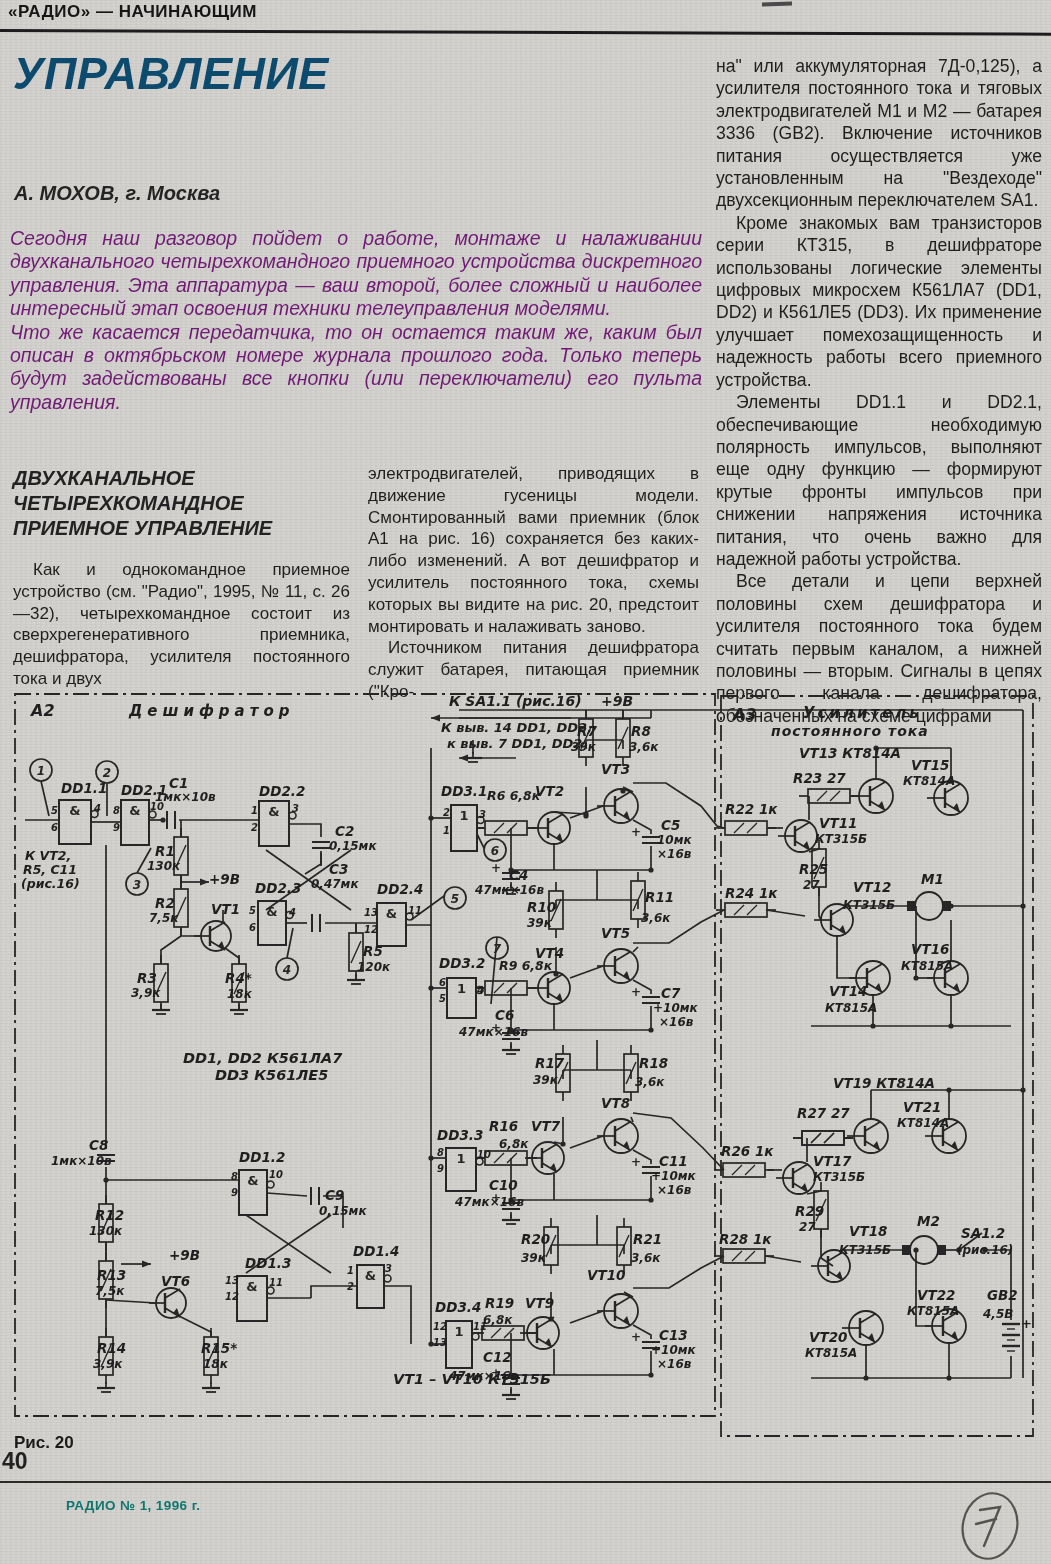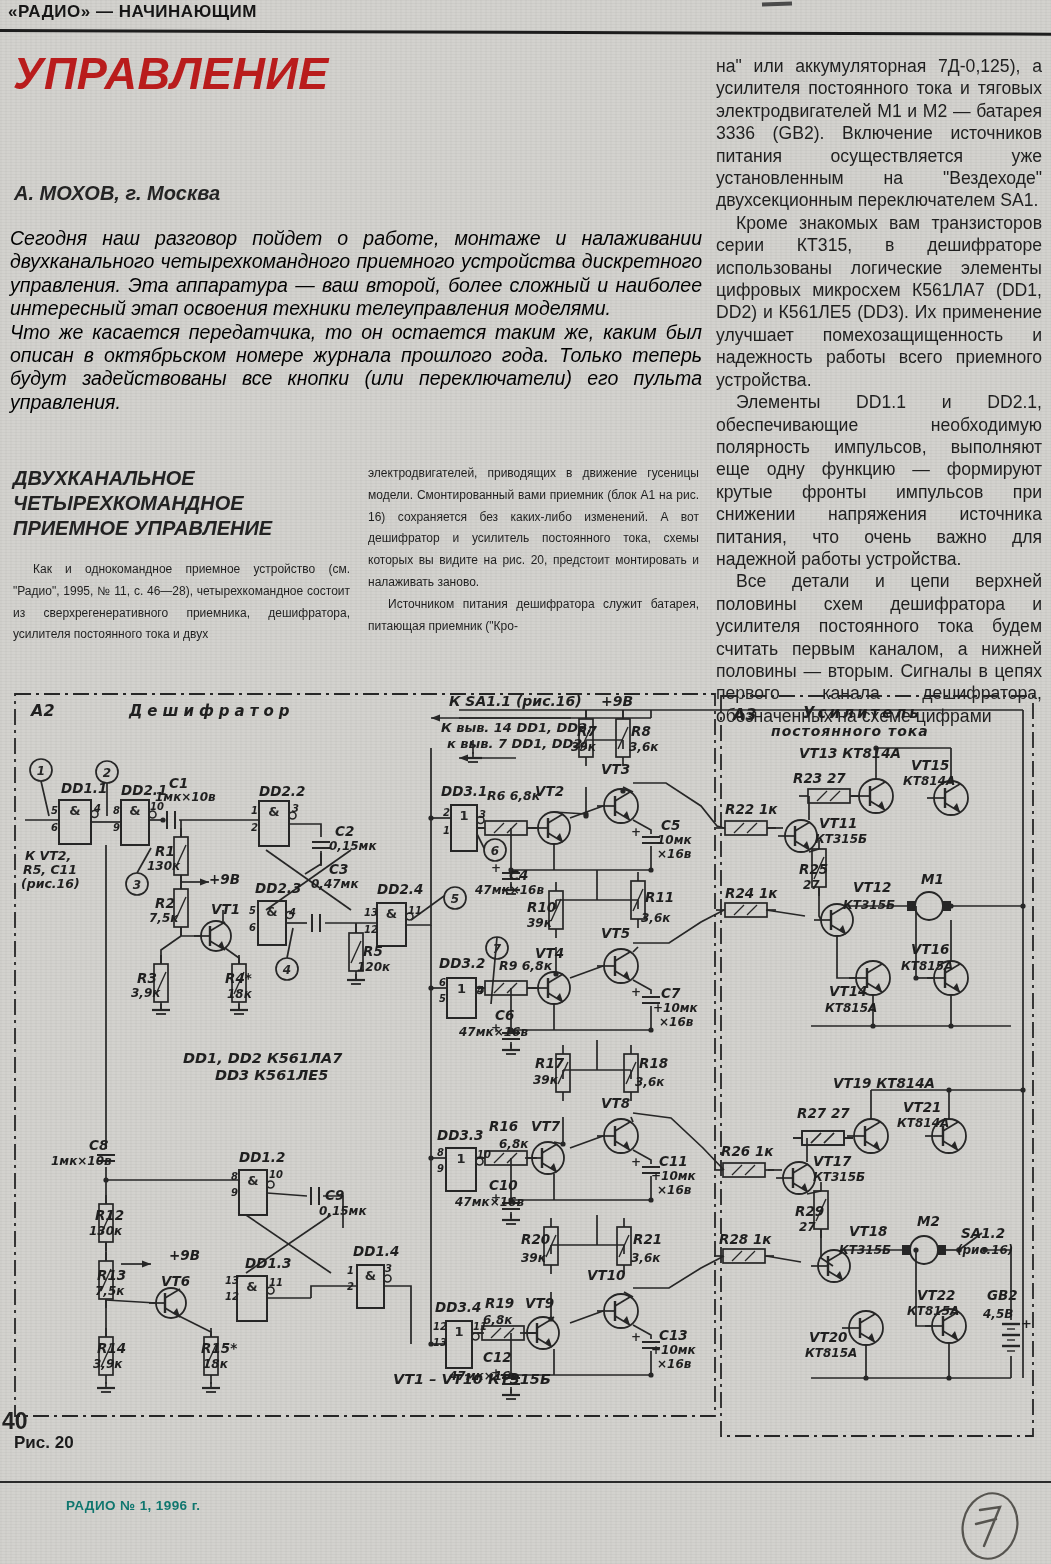--- a/index.html
+++ b/index.html
@@ -8,35 +8,35 @@
     background:
       repeating-linear-gradient(0deg, rgba(0,0,0,.025) 0 1px, rgba(255,255,255,.02) 1px 3px),
       repeating-linear-gradient(90deg, rgba(0,0,0,.018) 0 2px, transparent 2px 5px),
       #d2d1cd;
     font-family:"Liberation Sans",sans-serif;color:#1b1b1b;
   }
   .abs{position:absolute;}
   .kicker{left:8px;top:2px;font-size:17px;font-weight:bold;letter-spacing:.5px;color:#161616;}
   .kicker-rule{left:0;top:29px;width:1051px;height:0;border-top:3px solid #1d1d1d;transform:rotate(.20deg);transform-origin:left;}
   .corner-dash{left:762px;top:2px;width:30px;height:4px;background:#4a4a4a;transform:rotate(-2deg);}
-  .title{left:13px;top:48px;width:660px;font-size:45px;line-height:52px;font-weight:bold;font-style:italic;color:#b91c1c;letter-spacing:.5px;}
+  .title{left:13px;top:48px;width:660px;font-size:45px;line-height:52px;font-weight:bold;font-style:italic;color:#0c4a6e;letter-spacing:.5px;}
   .author{left:14px;top:182px;font-size:20px;font-weight:bold;font-style:italic;color:#242424;}
-  .lead{left:10px;top:227px;width:692px;font-size:19.5px;line-height:23.4px;font-style:italic;text-align:justify;color:#000000;}
+  .lead{left:10px;top:227px;width:692px;font-size:19.5px;line-height:23.4px;font-style:italic;text-align:justify;color:#701a75;}
   .lead p{margin:0;}
   .subhead{left:13px;top:466px;width:330px;font-size:20px;line-height:25px;font-weight:bold;font-style:italic;color:#222;}
-  .body-text{font-size:12px;line-height:21.8px;text-align:justify;color:#1f1f1f;}
+  .body-text{font-size:17px;line-height:21.8px;text-align:justify;color:#1f1f1f;}
   .body-text p{margin:0;}
   .body-text p.ind{text-indent:20px;}
   .col-left{left:13px;top:559px;width:337px;}
   .col-mid{left:368px;top:463px;width:331px;}
   .col-right{left:716px;top:55px;width:326px;font-size:17.6px;line-height:22.4px;}
   .schematic{left:11px;top:688px;width:1032px;height:762px;}
   .fig-caption{left:14px;top:1433px;font-size:17px;font-weight:bold;color:#1a1a1a;}
   .footer-rule{left:0;top:1481px;width:1051px;border-top:2px solid #2a2a2a;}
-  .page-num{left:2px;top:1408px;font-size:23px;font-weight:bold;color:#222;}
+  .page-num{left:2px;top:1448px;font-size:23px;font-weight:bold;color:#222;}
   .issue{left:66px;top:1498px;font-size:13.5px;font-weight:bold;color:#0f766e;letter-spacing:.4px;}
   .handmark{left:940px;top:1488px;width:100px;height:76px;}
   svg text{font-family:"DejaVu Sans","Liberation Sans",sans-serif;}
 </style>
 </head>
 <body>
 
 <div class="abs kicker">«РАДИО» — НАЧИНАЮЩИМ</div>
 <div class="abs kicker-rule"></div>
 <div class="abs corner-dash"></div>
@@ -47,21 +47,21 @@
 <div class="abs author">А. МОХОВ, г. Москва</div>
 
 <div class="abs lead">
   <p>Сегодня наш разговор пойдет о работе, монтаже и налаживании двухканального четырехкомандного приемного устройства дискретного управления. Эта аппаратура — ваш второй, более сложный и наиболее интересный этап освоения техники телеуправления моделями.</p>
   <p>Что же касается передатчика, то он остается таким же, каким был описан в октябрьском номере журнала прошлого года. Только теперь будут задействованы все кнопки (или переключатели) его пульта управления.</p>
 </div>
 
 <div class="abs subhead">ДВУХКАНАЛЬНОЕ ЧЕТЫРЕХКОМАНДНОЕ ПРИЕМНОЕ УПРАВЛЕНИЕ</div>
 
 <div class="abs body-text col-left">
-  <p class="ind">Как и однокомандное приемное устройство (см. "Радио", 1995, № 11, с. 46—28), четырехкомандное состоит из сверхрегенеративного приемника, дешифратора, усилителя постоянного тока и двух</p>
+  <p class="ind">Как и однокомандное приемное устройство (см. "Радио", 1995, № 11, с. 26—32), четырехкомандное состоит из сверхрегенеративного приемника, дешифратора, усилителя постоянного тока и двух</p>
 </div>
 
 <div class="abs body-text col-mid">
   <p>электродвигателей, приводящих в движение гусеницы модели. Смонтированный вами приемник (блок А1 на рис. 16) сохраняется без каких-либо изменений. А вот дешифратор и усилитель постоянного тока, схемы которых вы видите на рис. 20, предстоит монтировать и налаживать заново.</p>
   <p class="ind">Источником питания дешифратора служит батарея, питающая приемник ("Кро-</p>
 </div>
 
 <div class="abs body-text col-right">
   <p>на" или аккумуляторная 7Д-0,125), а усилителя постоянного тока и тяговых электродвигателей М1 и М2 — батарея 3336 (GB2). Включение источников питания осуществляется уже установленным на "Вездеходе" двухсекционным переключателем SA1.</p>
   <p class="ind">Кроме знакомых вам транзисторов серии КТ315, в дешифраторе использованы логические элементы цифровых микросхем К561ЛА7 (DD1, DD2) и К561ЛЕ5 (DD3). Их применение улучшает помехозащищенность и надежность работы всего приемного устройства.</p>

